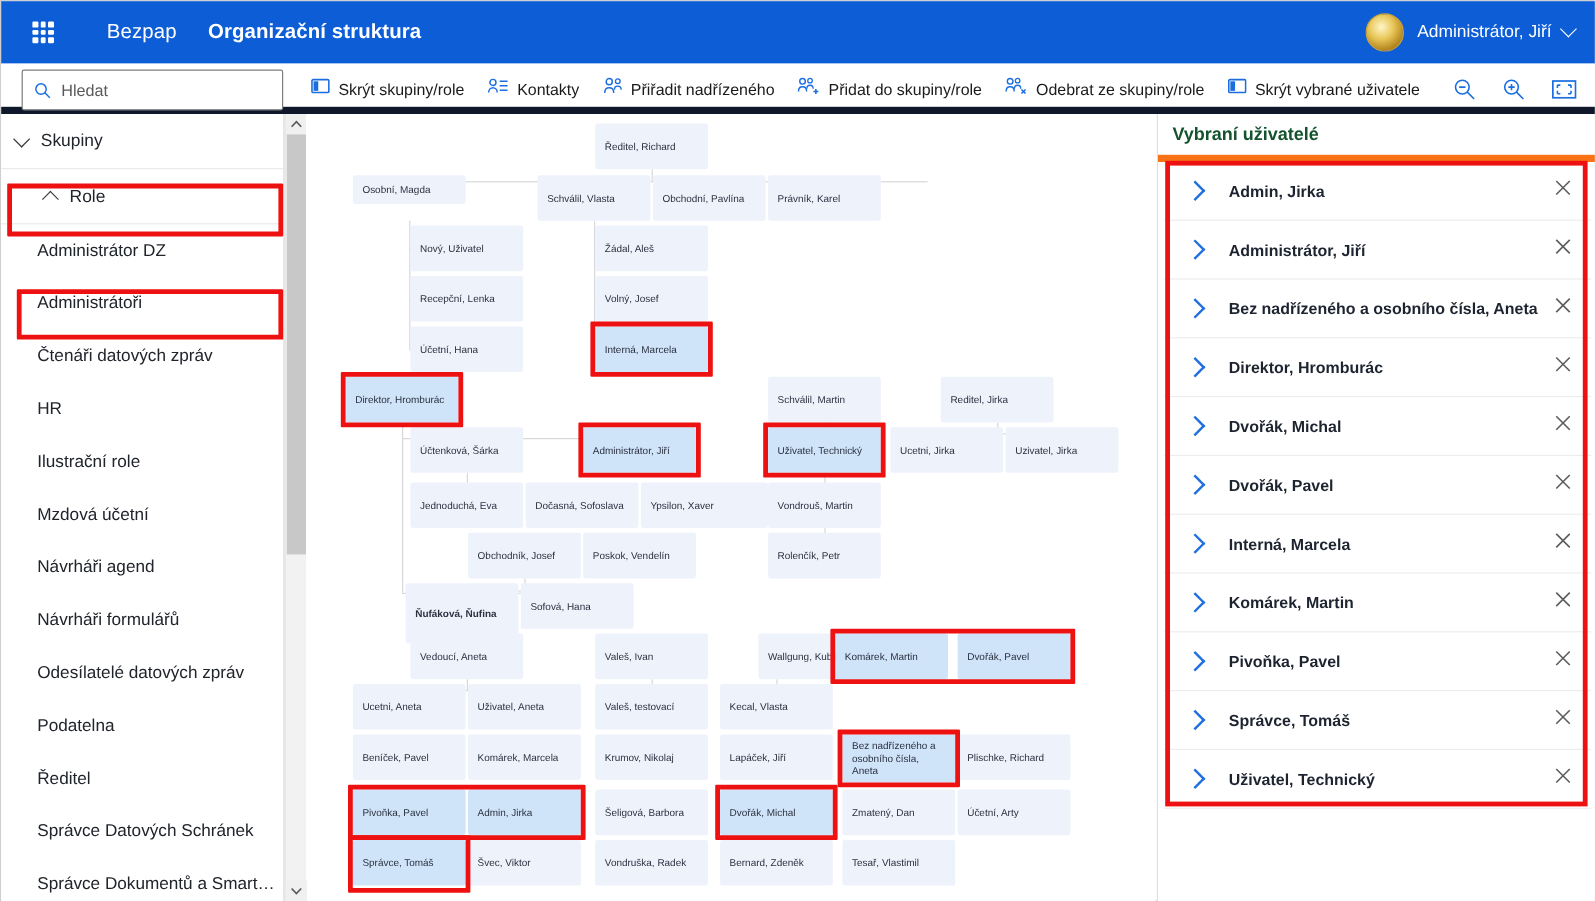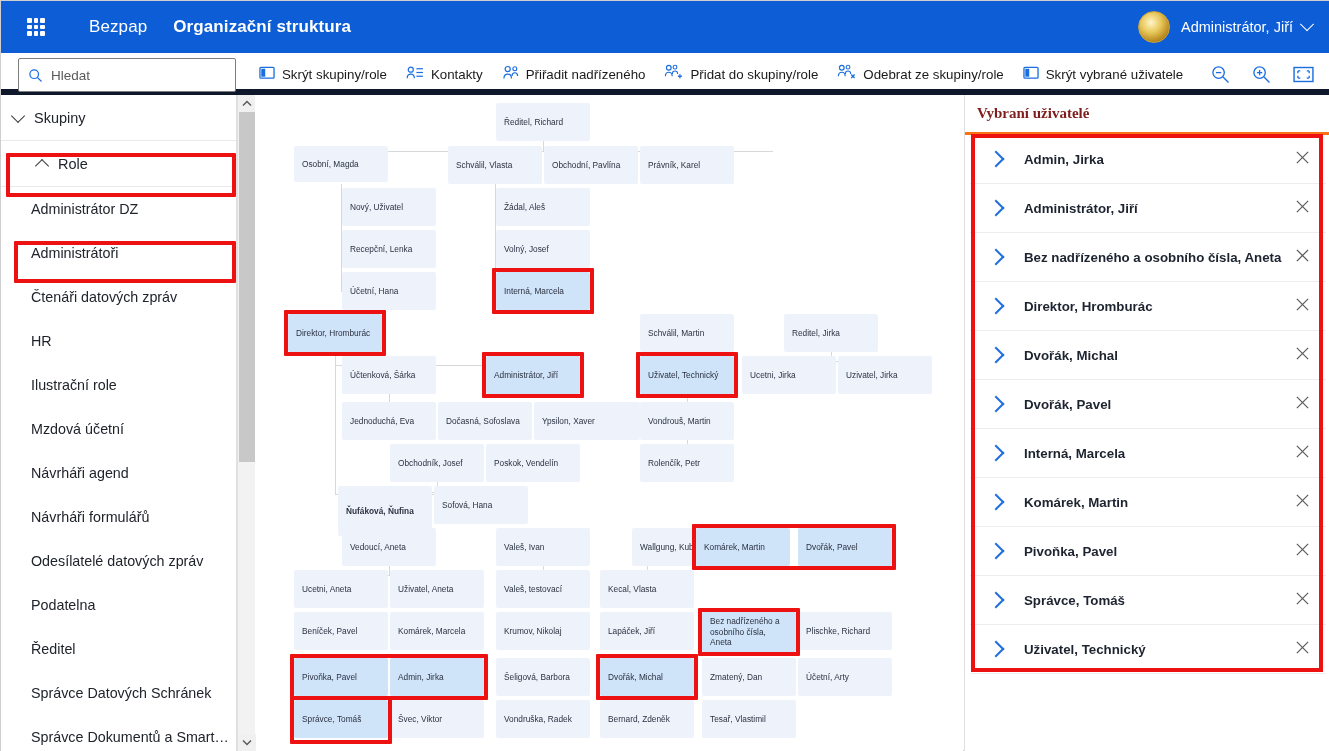--- a/index.html
+++ b/index.html
@@ -83,21 +83,21 @@
   .node.sel{background:#cfe3f9;}
   .link{position:absolute;background:#d6d8dc;}
   .hl{position:absolute;border:4px solid #ee1111;box-sizing:border-box;pointer-events:none;border-radius:1px;}
 
   
   .rightpanel{
     position:absolute;left:963px;top:94px;width:366px;height:657px;
     background:#ffffff;border-left:1px solid #e0e0e0;box-sizing:border-box;
   }
   .rp-title{height:40px;display:flex;align-items:center;padding-left:12px;
-    font-size:15px;font-weight:700;color:#7f1d1d;border-bottom:3px solid #f97316;box-sizing:border-box;font-family:Liberation Serif, serif;}
+    font-size:15px;font-weight:700;color:#14532d;border-bottom:6px solid #f97316;box-sizing:border-box;}
   .rp-list{position:absolute;left:5px;top:40px;width:356px;}
   .rp-row{height:49px;display:flex;align-items:center;border-bottom:1px solid #ededed;box-sizing:border-box;cursor:pointer;}
   .rp-row .gchev{width:10px;height:10px;border-right:2px solid #1f6fe0;border-top:2px solid #1f6fe0;
     transform:rotate(45deg);margin-left:20px;}
   .rp-row .nm{font-size:13.3px;font-weight:700;color:#1d2430;margin-left:22px;flex:1;}
   .rp-row .xic{margin-right:16px;cursor:pointer;}
   .rp-hl{position:absolute;left:6px;top:39px;width:352px;height:538px;border:4px solid #ee1111;box-sizing:border-box;pointer-events:none;}
 </style>
 </head>
 <body>
@@ -314,21 +314,21 @@
         <div class="link" style="left: 629px; top: 266px; width: 1px; height: 9px;"></div>
         <div class="link" style="left: 133px; top: 471px; width: 1px; height: 9px;"></div>
         <div class="link" style="left: 85px; top: 480px; width: 96px; height: 1px;"></div>
         <div class="link" style="left: 85px; top: 480px; width: 1px; height: 9px;"></div>
         <div class="link" style="left: 181px; top: 480px; width: 1px; height: 9px;"></div>
         <div class="link" style="left: 287px; top: 471px; width: 1px; height: 12px;"></div>
         <div class="link" style="left: 391px; top: 471px; width: 1px; height: 12px;"></div>
       </div>
     <div id="nodes">
         <div class="node" style="left: 240px; top: 8px; width: 94px; height: 38px;">Ředitel, Richard</div>
-        <div class="node" style="left: 38px; top: 51px; width: 94px; height: 36px;">Osobní, Magda</div>
+        <div class="node" style="left: 38px; top: 51px; width: 94px; height: 24px;">Osobní, Magda</div>
         <div class="node" style="left: 192px; top: 51px; width: 94px; height: 38px;">Schválil, Vlasta</div>
         <div class="node" style="left: 288px; top: 51px; width: 94px; height: 38px;">Obchodní, Pavlína</div>
         <div class="node" style="left: 384px; top: 51px; width: 94px; height: 38px;">Právník, Karel</div>
         <div class="node" style="left: 86px; top: 93px; width: 94px; height: 38px;">Nový, Uživatel</div>
         <div class="node" style="left: 240px; top: 93px; width: 94px; height: 38px;">Žádal, Aleš</div>
         <div class="node" style="left: 86px; top: 135px; width: 94px; height: 38px;">Recepční, Lenka</div>
         <div class="node" style="left: 240px; top: 135px; width: 94px; height: 38px;">Volný, Josef</div>
         <div class="node" style="left: 86px; top: 177px; width: 94px; height: 38px;">Účetní, Hana</div>
         <div class="node sel" style="left: 240px; top: 177px; width: 94px; height: 38px;">Interná, Marcela</div>
         <div class="node sel" style="left: 32px; top: 219px; width: 94px; height: 38px;">Direktor, Hromburác</div>

